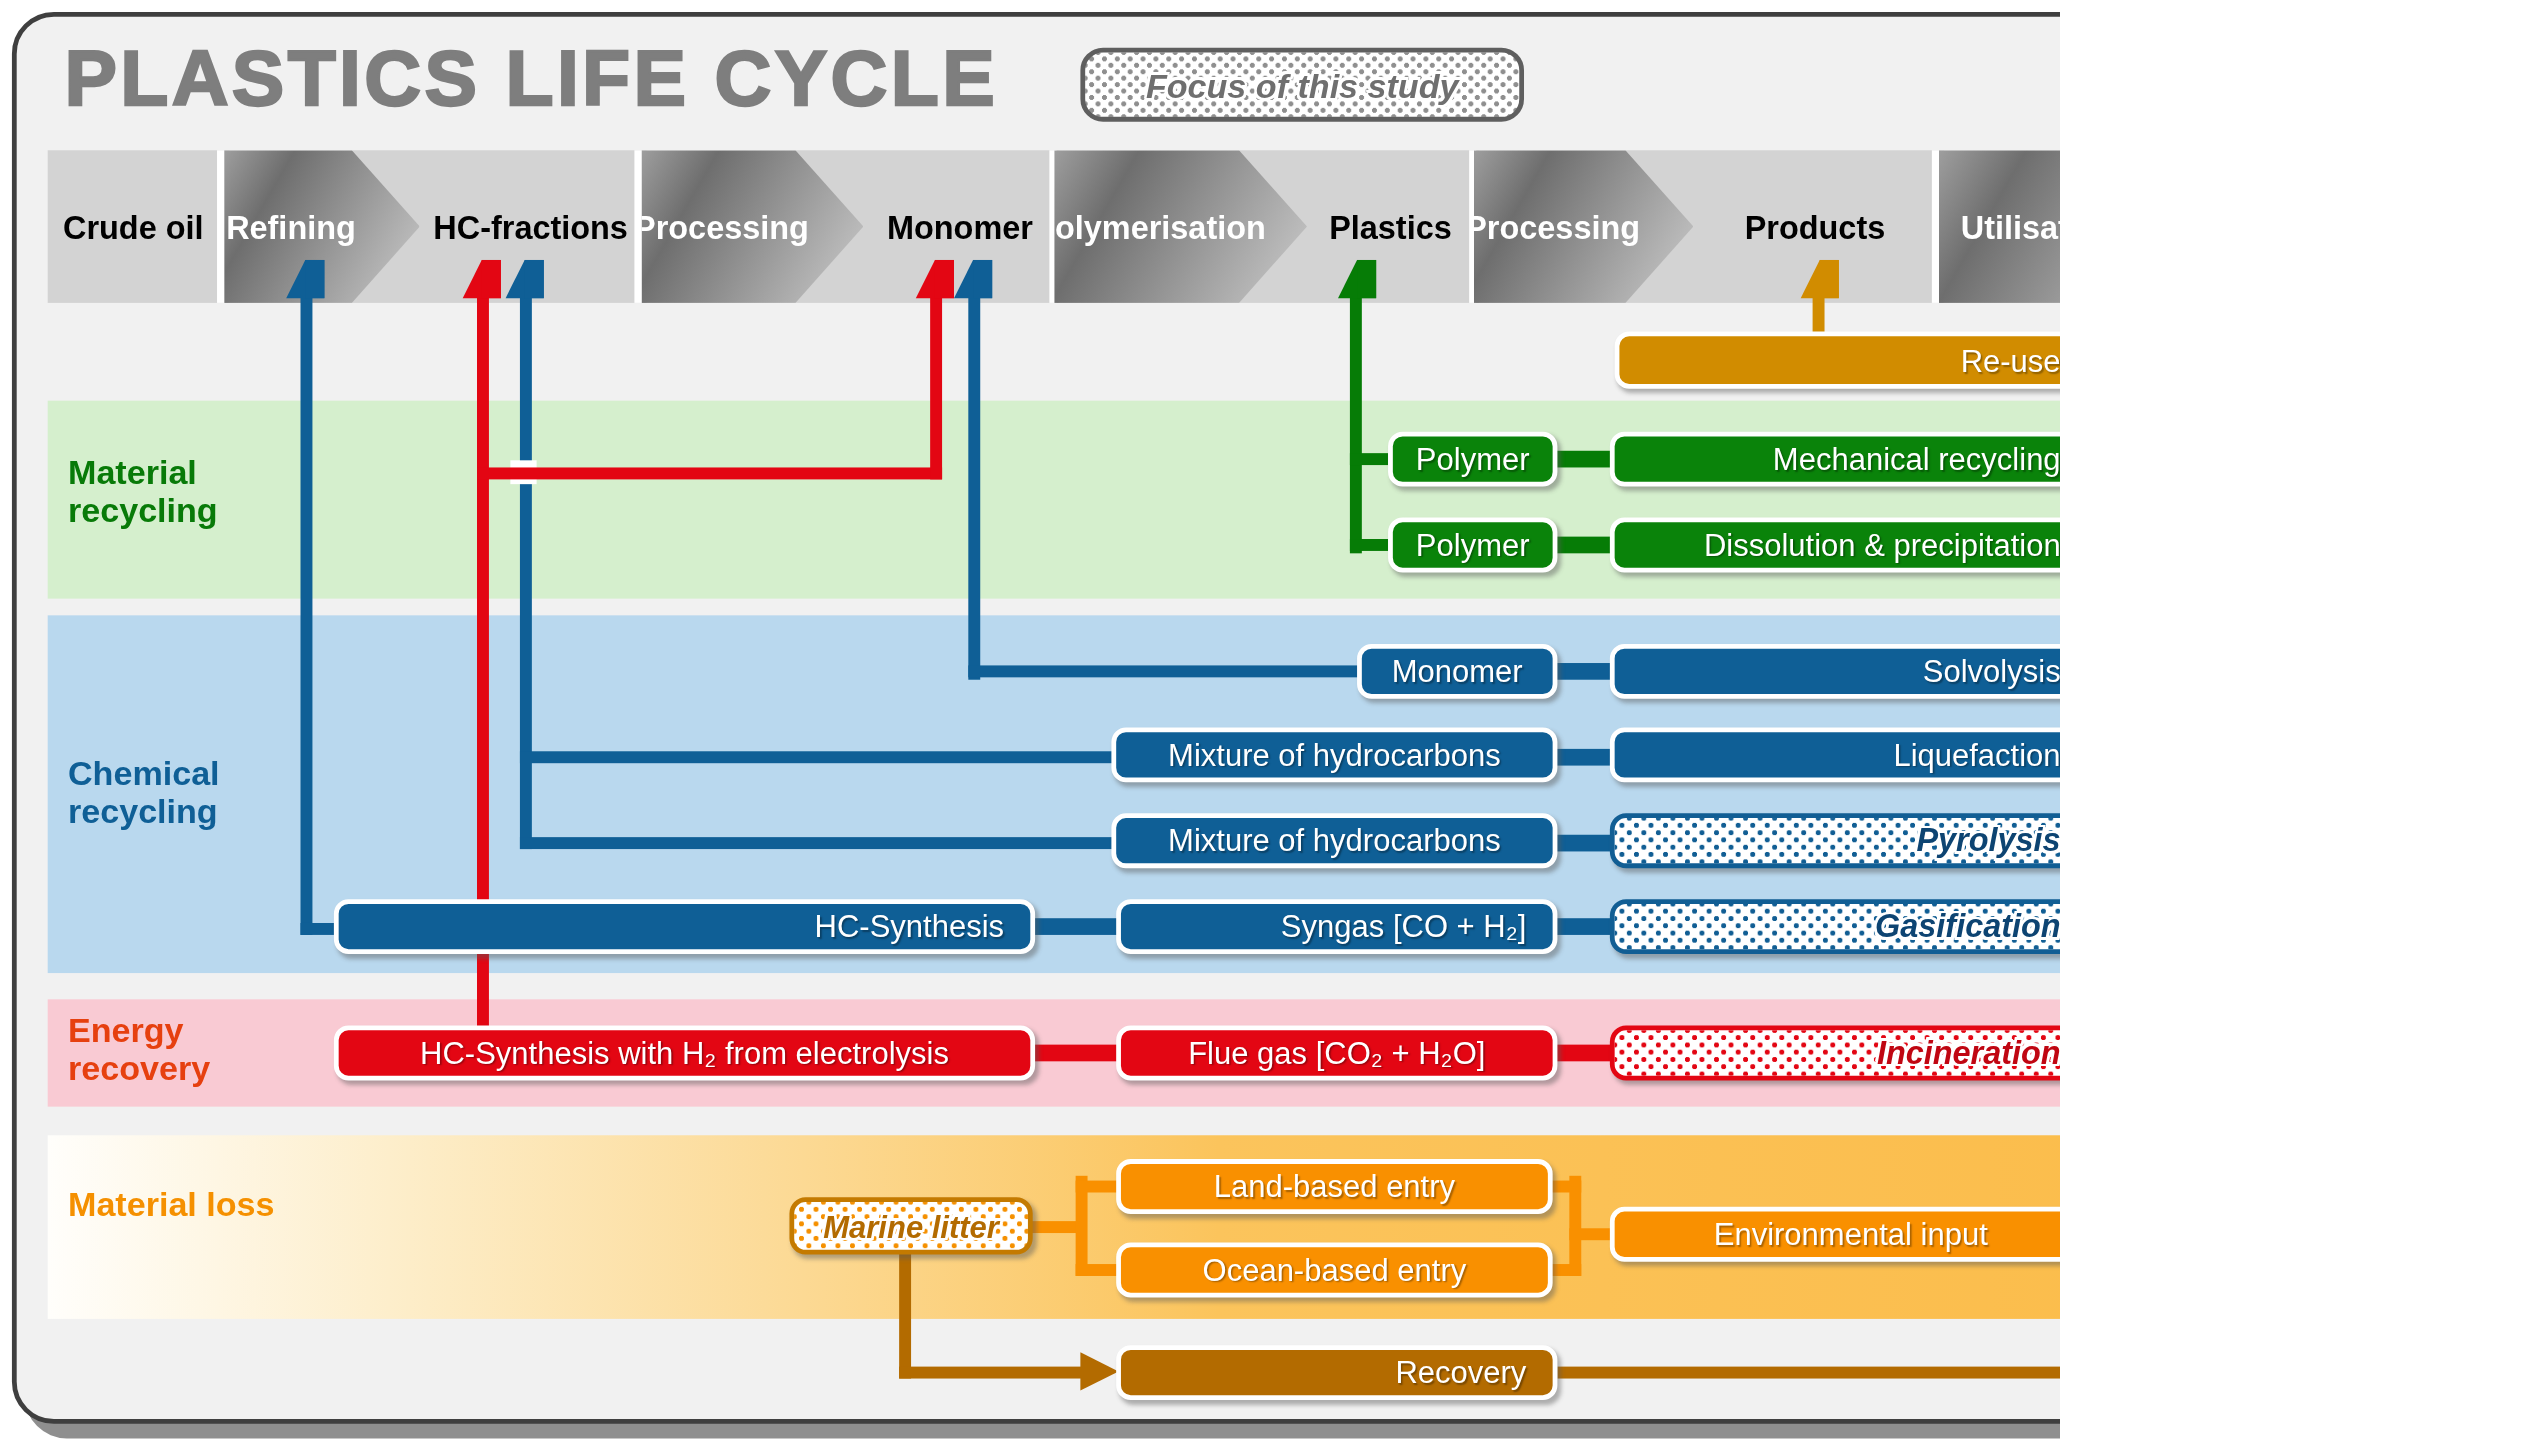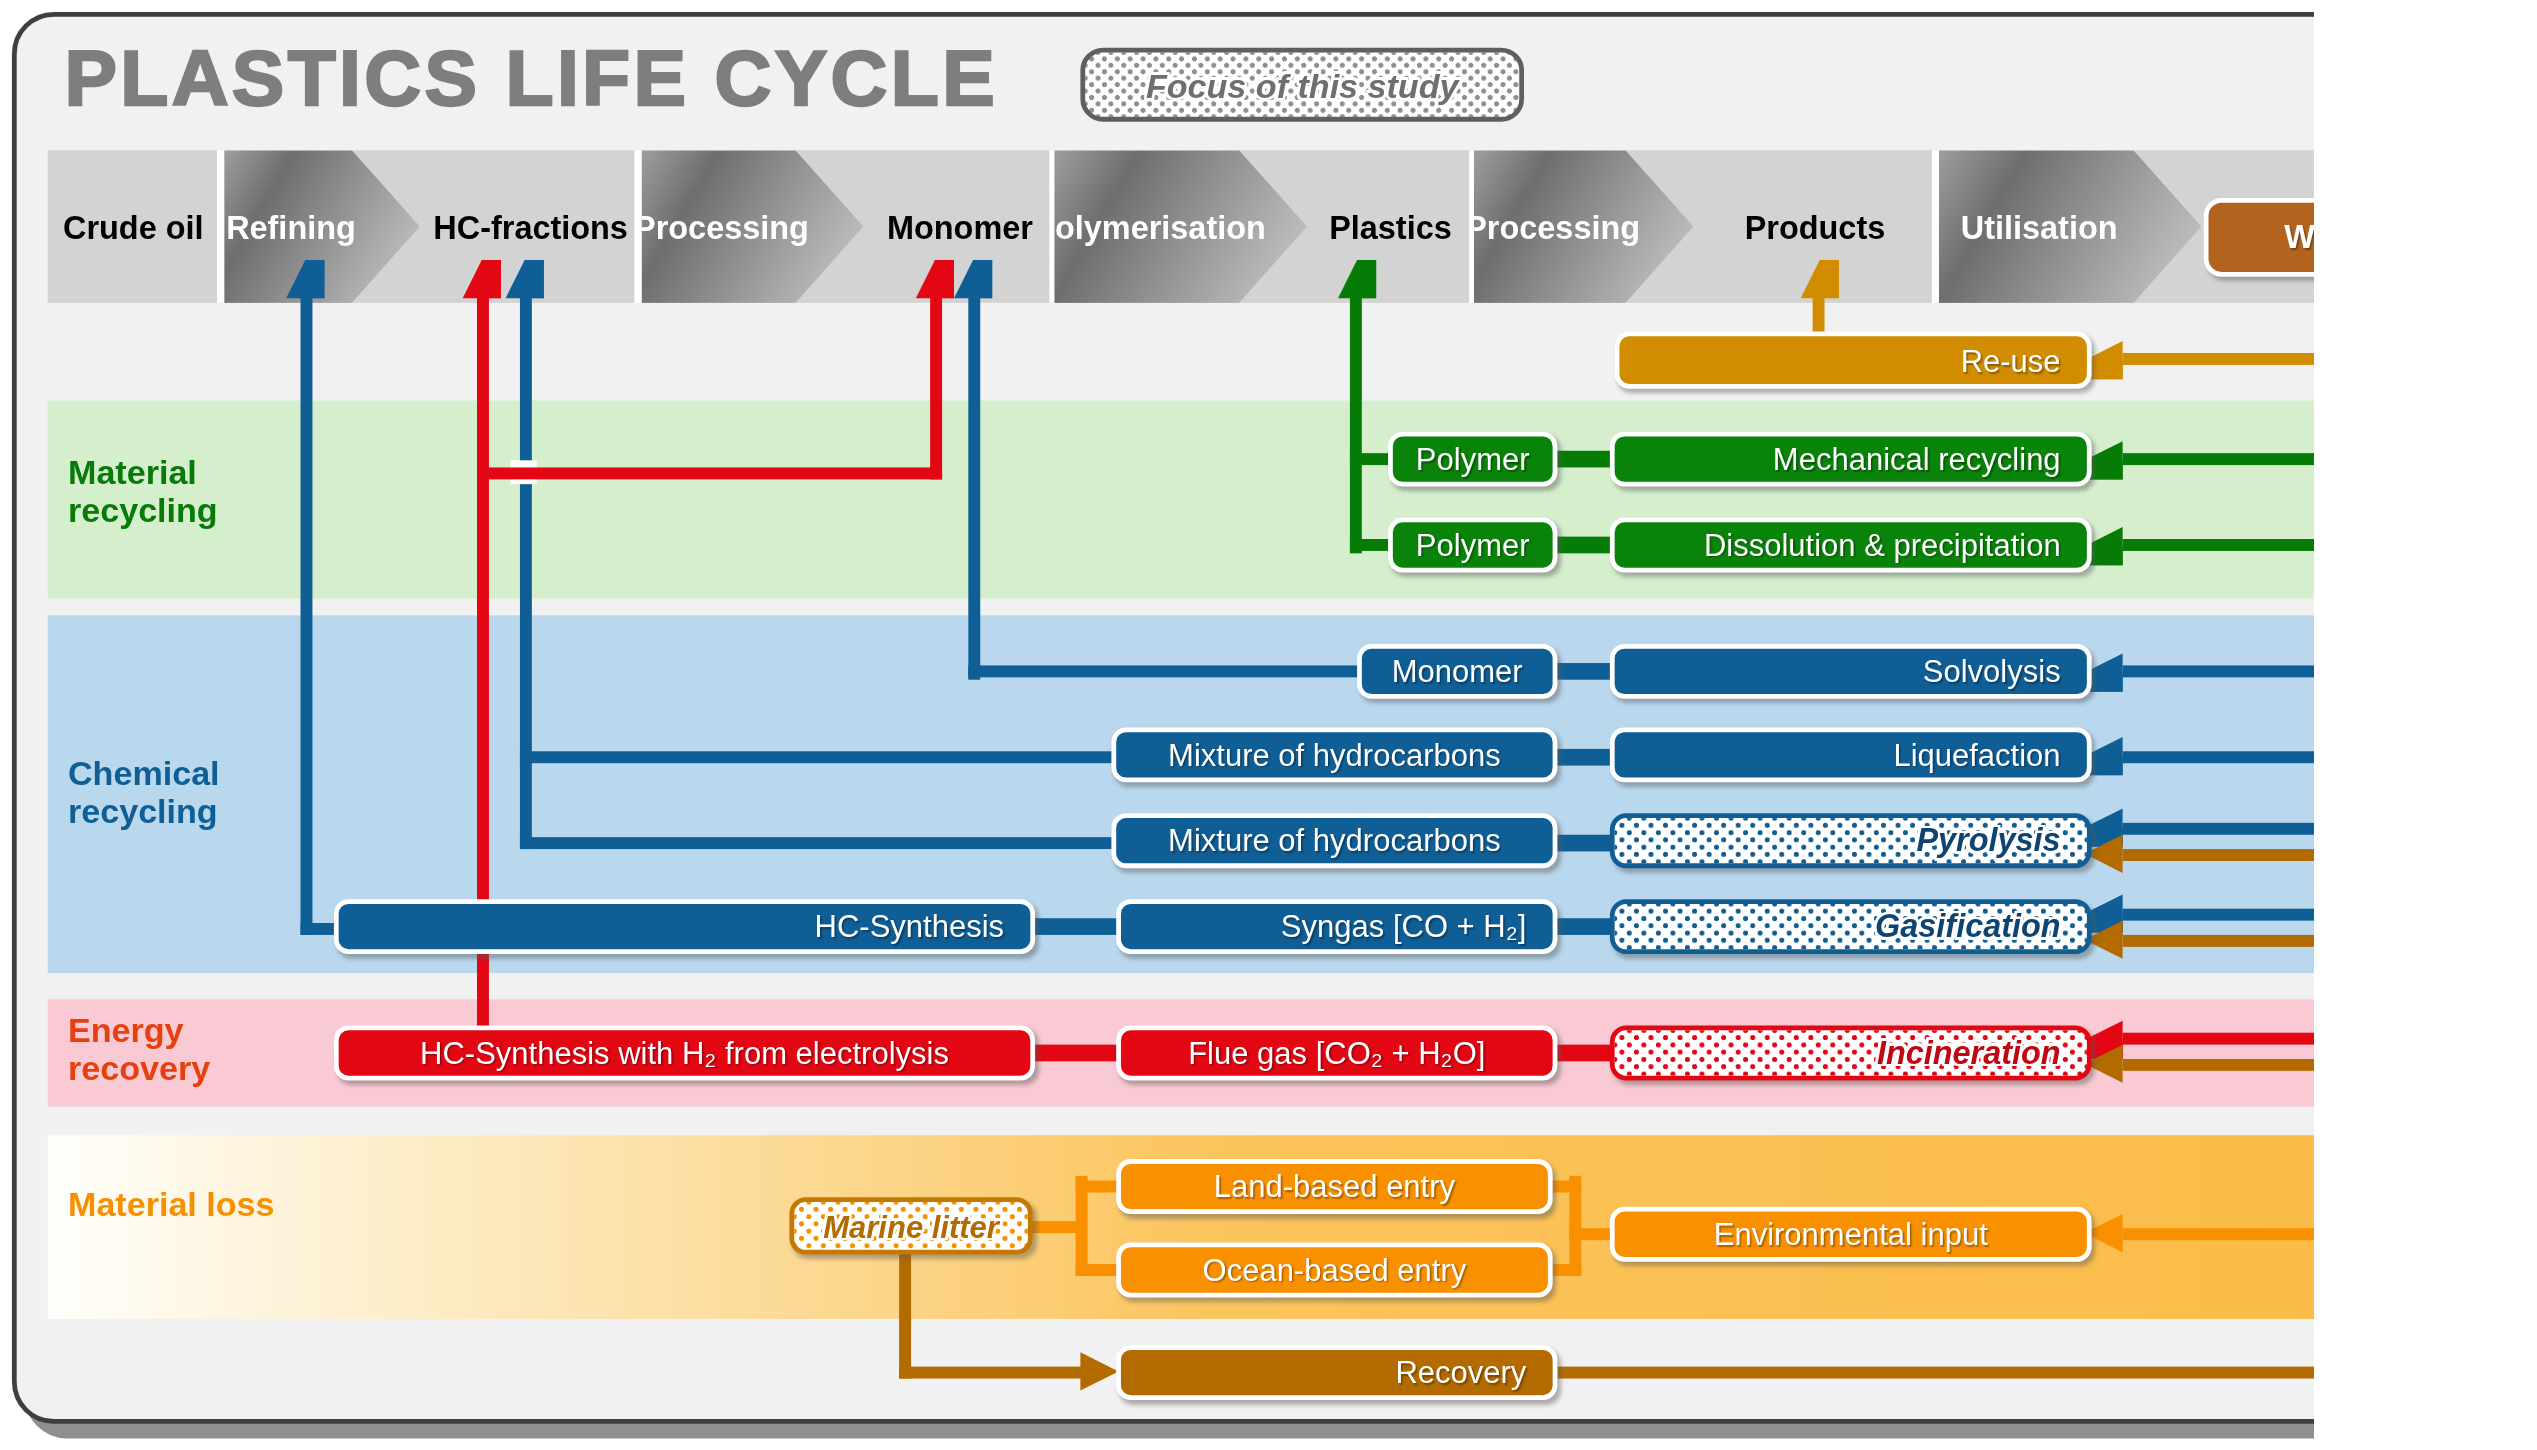--- a/index.html
+++ b/index.html
@@ -1,16 +1,16 @@
 <!DOCTYPE html>
 <html style="font-size:11px"><head>
 <meta charset="utf-8">
 <style>
   html,body{margin:0;padding:0;background:#ffffff;}
-  .viewport{position:relative;width:2314px;height:1451px;overflow:hidden;}
+  .viewport{position:relative;width:2060px;height:1451px;overflow:hidden;}
   .stage{
     position:absolute;left:0;top:0;width:1064px;height:609px;
     transform:scale(2.385);transform-origin:0 0;
     font-family:"Liberation Sans","DejaVu Sans",sans-serif;
   }
   .figure{
     position:absolute;left:5.4px;top:5.4px;width:1047px;height:588px;
     background:#f1f1f1;border:2.7px solid #3f3f3f;border-radius:17.6px;
     box-shadow:5.4px 6.1px 0 0 #8f8f8f;
   }

